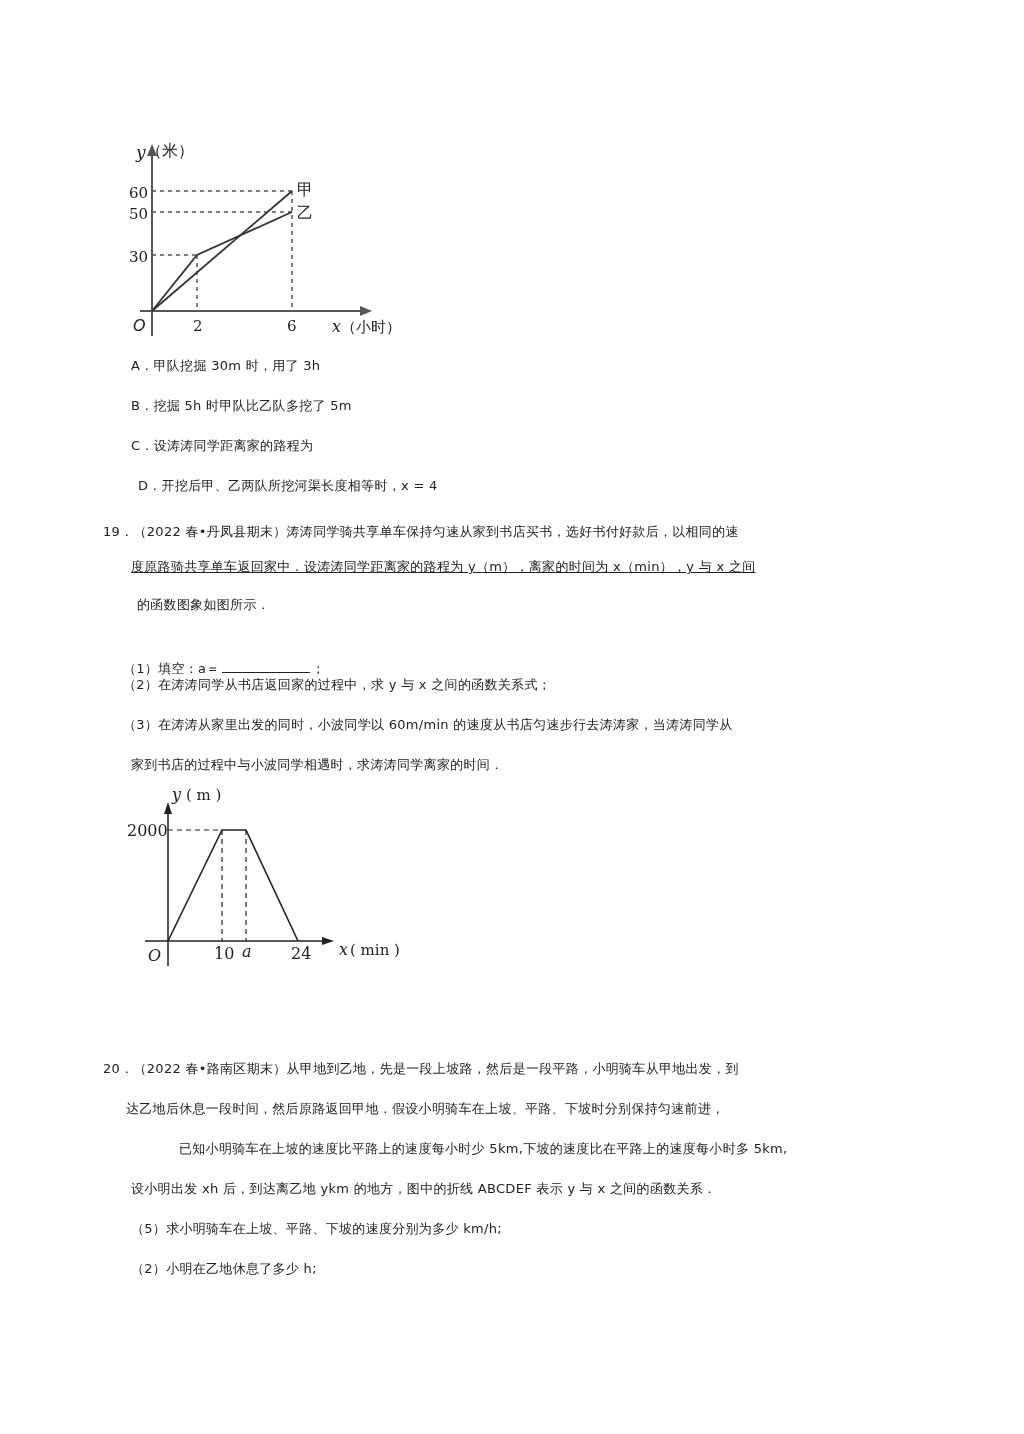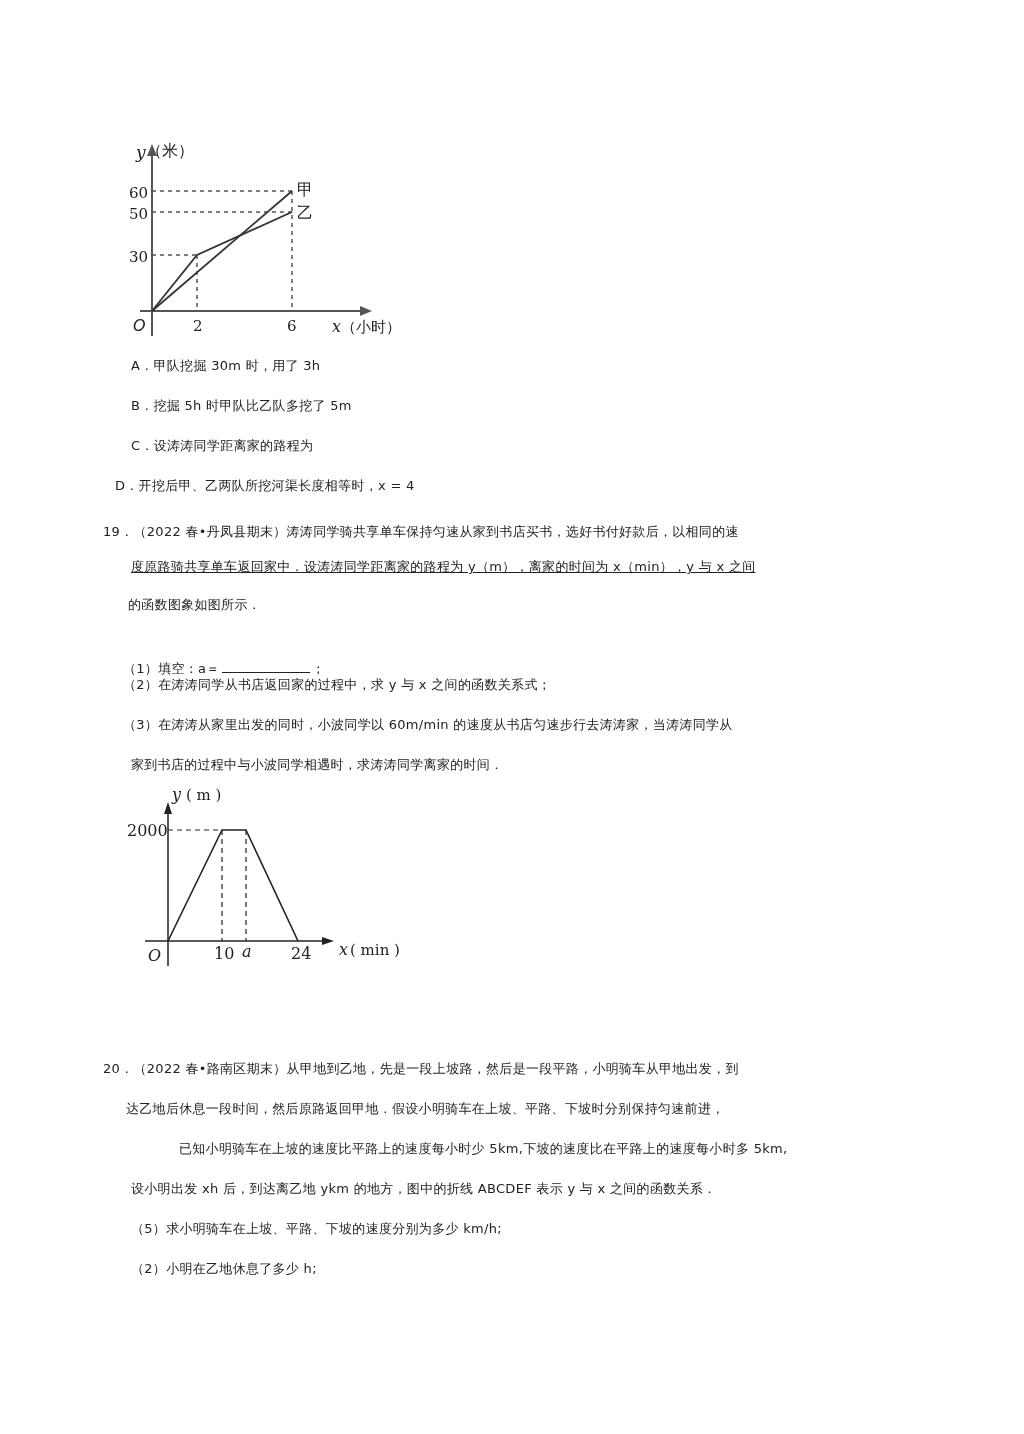--- a/index.html
+++ b/index.html
@@ -52,25 +52,25 @@
   <text x="287" y="331" font-size="15">6</text>
   <text x="332" y="332" font-size="16" class="it">x</text>
   <text x="341" y="332" font-size="15" class="cjk">（小时）</text>
   <text x="297" y="195" font-size="16" class="cjk">甲</text>
   <text x="297" y="218" font-size="16" class="cjk">乙</text>
 </svg>
 
 <div class="line" style="left:131px; top:355px;">A．甲队挖掘 30m 时，用了 3h</div>
 <div class="line" style="left:131px; top:395px;">B．挖掘 5h 时甲队比乙队多挖了 5m</div>
 <div class="line" style="left:131px; top:435px;">C．设涛涛同学距离家的路程为</div>
-<div class="line" style="left:115px; top:475px;text-align:center;">D．开挖后甲、乙两队所挖河渠长度相等时，x = 4</div>
+<div class="line" style="left:138px; top:475px;text-align:center;">D．开挖后甲、乙两队所挖河渠长度相等时，x = 4</div>
 
 <div class="line" style="left:103px; top:521px;">19．（2022 春•丹凤县期末）涛涛同学骑共享单车保持匀速从家到书店买书，选好书付好款后，以相同的速</div>
 <div class="line" style="left:131px; top:556px;text-decoration:underline;">度原路骑共享单车返回家中．设涛涛同学距离家的路程为 y（m），离家的时间为 x（min），y 与 x 之间</div>
-<div class="line" style="left:128px; top:594px;">的函数图象如图所示．</div>
+<div class="line" style="left:137px; top:594px;">的函数图象如图所示．</div>
 
 <div class="line" style="left:123px; top:634px;margin-top:24px;">
   <span>（1）填空：a＝</span><span class="blank"></span><span>；</span>
 </div>
 <div class="line" style="left:123px; top:674px;">（2）在涛涛同学从书店返回家的过程中，求 y 与 x 之间的函数关系式；</div>
 <div class="line" style="left:123px; top:714px;">（3）在涛涛从家里出发的同时，小波同学以 60m/min 的速度从书店匀速步行去涛涛家，当涛涛同学从</div>
 <div class="line" style="left:131px; top:754px;">家到书店的过程中与小波同学相遇时，求涛涛同学离家的时间．</div>
 
 <svg class="abs" style="left:120px; top:780px;" width="300" height="195" viewBox="120 780 300 195">
   <line x1="145" y1="941" x2="328" y2="941" stroke="#222" stroke-width="1.5"></line>

